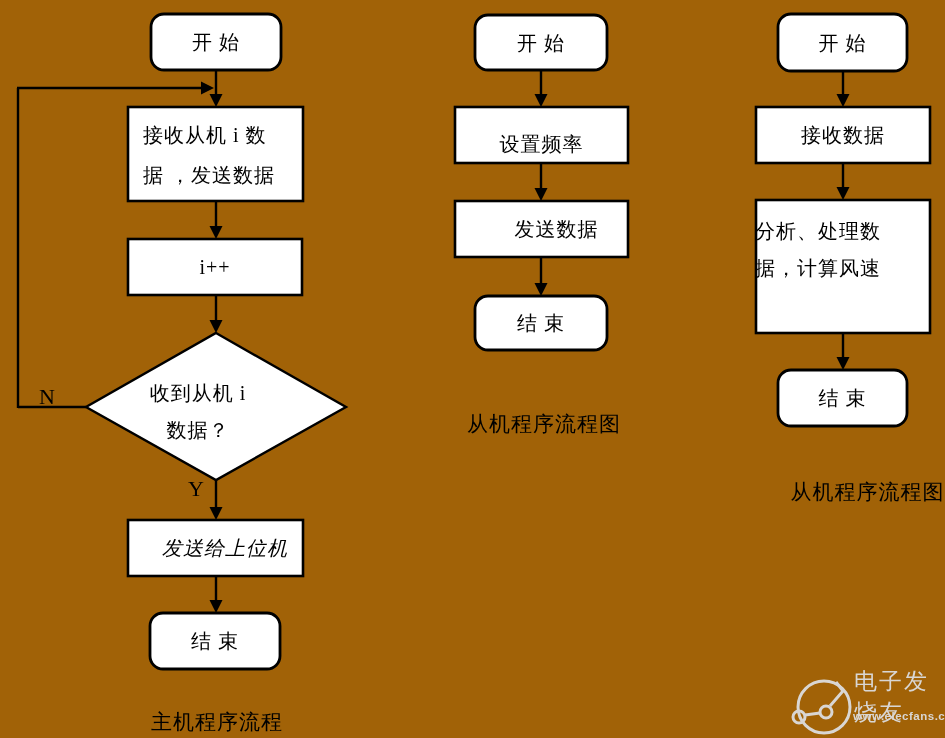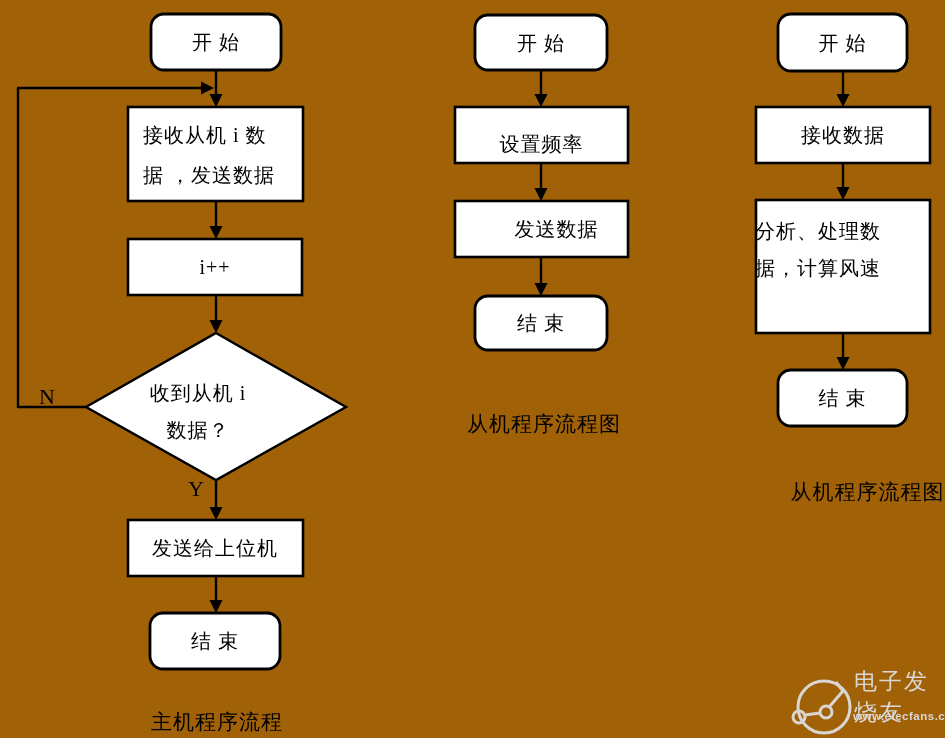--- a/index.html
+++ b/index.html
@@ -114,21 +114,21 @@
 
   <div class="txt-center-block" style="left:83px;top:375px;width:230px;">
     <div class="ln">收到从机 i</div>
     <div class="ln">数据？</div>
   </div>
 
   <div class="txt branch-label" style="left:32px;top:384px;width:30px;height:26px;">N</div>
 
   <div class="txt branch-label" style="left:183px;top:476px;width:26px;height:26px;">Y</div>
 
-  <div class="txt" style="left:118px;top:520px;width:194px;height:56px;">发送给上位机</div>
+  <div class="txt" style="left:128px;top:520px;width:194px;height:56px;font-style:italic;">发送给上位机</div>
 
   <div class="txt" style="left:150px;top:613px;width:130px;height:56px;">结 束</div>
 
   <div class="txt caption" style="left:149px;top:709px;width:136px;height:26px;">主机程序流程</div>
 
   <div class="txt" style="left:475px;top:15px;width:132px;height:55px;">开 始</div>
 
   <div class="txt" style="left:455px;top:116px;width:173px;height:56px;">设置频率</div>
 
   <div class="txt" style="left:455px;top:201px;width:173px;height:56px;padding-left:15px;">发送数据</div>

